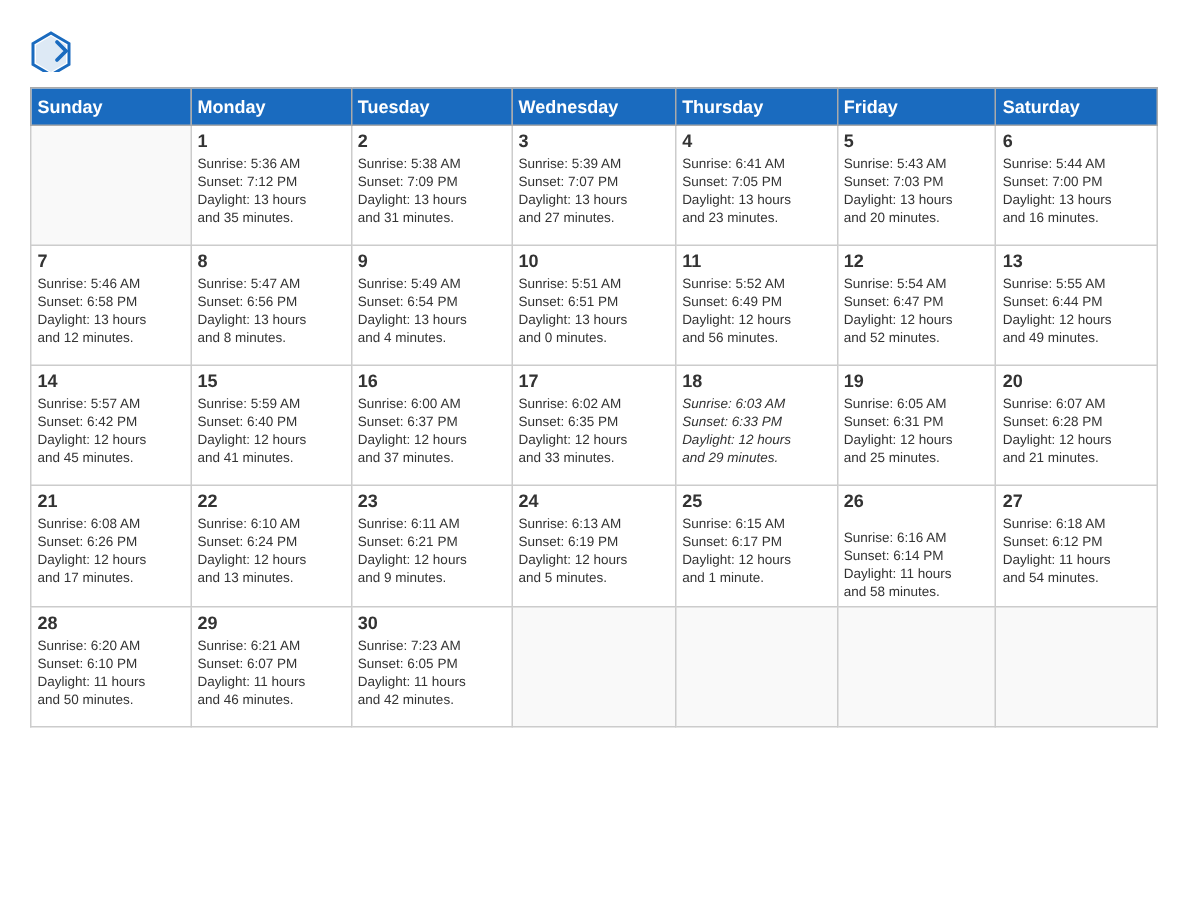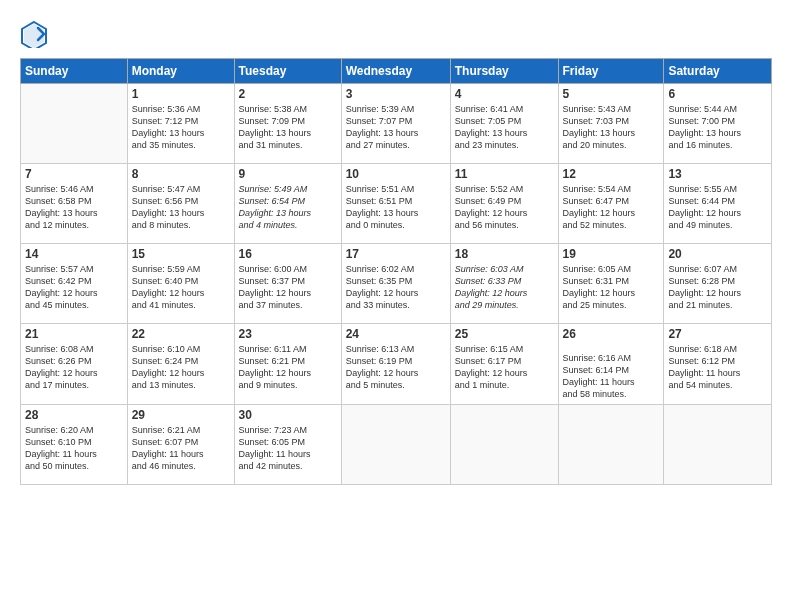--- a/index.html
+++ b/index.html
@@ -172,21 +172,21 @@
           </td>
           <td>
             <span class="day-num">8</span>
             <div class="day-info" style="white-space: pre-line;">Sunrise: 5:47 AM
 Sunset: 6:56 PM
 Daylight: 13 hours
 and 8 minutes.</div>
           </td>
           <td>
             <span class="day-num">9</span>
-            <div class="day-info" style="white-space: pre-line; font-style: italic;">Sunrise: 5:49 AM
+            <div class="day-info" style="white-space: pre-line;">Sunrise: 5:49 AM
 Sunset: 6:54 PM
 Daylight: 13 hours
 and 4 minutes.</div>
           </td>
           <td>
             <span class="day-num">10</span>
             <div class="day-info" style="white-space: pre-line;">Sunrise: 5:51 AM
 Sunset: 6:51 PM
 Daylight: 13 hours
 and 0 minutes.</div>

